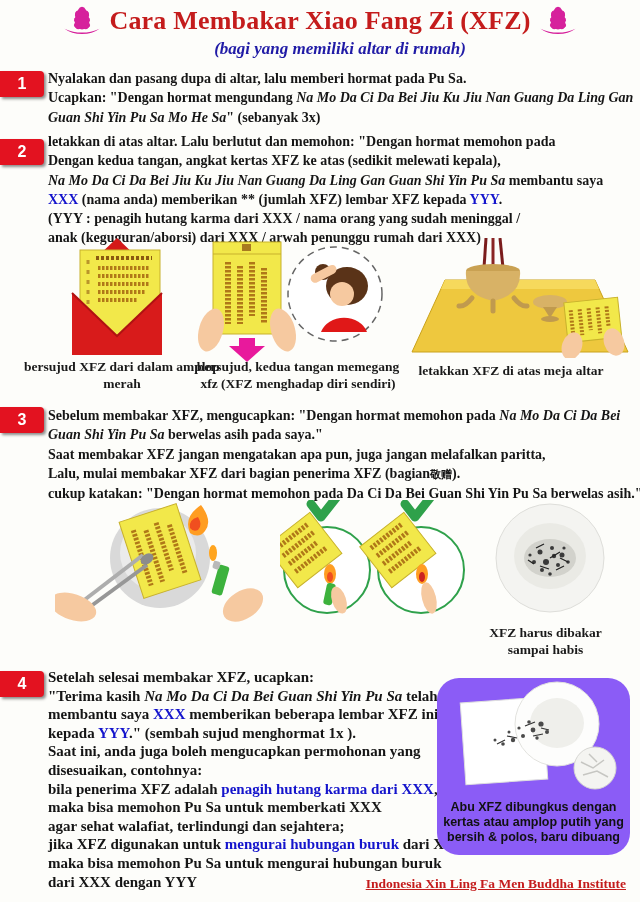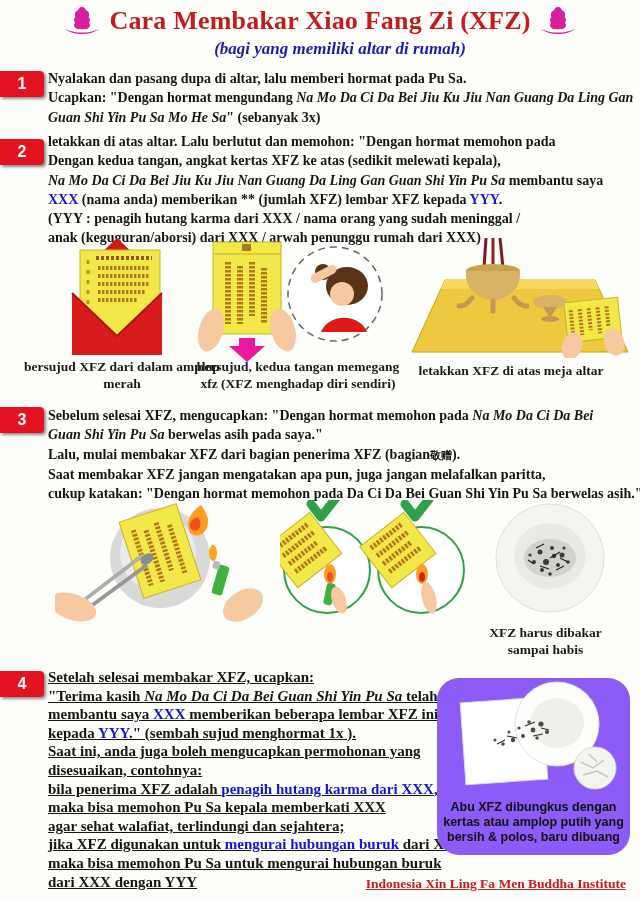--- a/index.html
+++ b/index.html
@@ -11,21 +11,21 @@
   .title{font-size:26px;font-weight:bold;color:#c41c1c;letter-spacing:.2px;}
   .subtitle{font-size:17px;font-weight:bold;font-style:italic;color:#201ba6;margin-top:1px;padding-left:40px;}
   
   .badge{position:absolute;left:0;width:44px;height:26px;background:#e31220;color:#fff;
          font-family:"Liberation Sans",sans-serif;font-weight:bold;font-size:16px;
          display:flex;align-items:center;justify-content:center;border-radius:0 4px 4px 0;
          box-shadow:2px 2px 3px rgba(0,0,0,.45);}
   
   .stext{position:absolute;left:48px;width:588px;font-weight:bold;font-size:14px;line-height:19.3px;}
   .stext .ln{white-space:nowrap;}
-  .s4{width:392px;font-size:15px;line-height:18.6px;text-decoration:underline;}
+  .s4{width:392px;font-size:15px;line-height:18.6px;}
   .i{font-style:italic;}
   .bl{color:#1414cc;}
   .ch{font-size:11px;}
   
   .fig{position:absolute;}
   .cap{position:absolute;font-weight:bold;font-size:13.5px;line-height:17px;text-align:center;color:#1a1a1a;}
   
   .ashbox{position:absolute;left:437px;top:678px;width:193px;height:177px;background:#8b5cf6;
           border-radius:22px;overflow:hidden;}
   .ashbox .cap2{position:absolute;left:6px;right:6px;bottom:10px;text-align:center;
@@ -144,24 +144,24 @@
         <line x1="208" y1="70" x2="208" y2="90" stroke="#b07818" stroke-width="4" stroke-dasharray="2,1.5"></line>
       </g>
       <ellipse cx="172" cy="108" rx="10" ry="14" fill="#f6c9a0" transform="rotate(18 172 108)"></ellipse>
       <ellipse cx="214" cy="104" rx="10" ry="14" fill="#f6c9a0" transform="rotate(-18 214 104)"></ellipse>
     </svg>
   </div>
   <div class="cap" style="left:398px;top:362px;width:226px">letakkan XFZ di atas meja altar</div>
 
   <div class="badge" style="top:407px">3</div>
   <div class="stext" style="top:406px">
-      <div class="ln"><span>Sebelum selesai XFZ, mengucapkan: "Dengan hormat memohon pada </span><span class="i">Na Mo Da Ci Da Bei</span></div>
+      <div class="ln"><span>Sebelum membakar XFZ, mengucapkan: "Dengan hormat memohon pada </span><span class="i">Na Mo Da Ci Da Bei</span></div>
       <div class="ln"><span class="i">Guan Shi Yin Pu Sa</span><span> berwelas asih pada saya."</span></div>
+      <div class="ln"><span>Saat membakar XFZ jangan mengatakan apa pun, juga jangan melafalkan paritta,</span></div>
       <div class="ln"><span>Lalu, mulai membakar XFZ dari bagian penerima XFZ (bagian</span><span class="ch">敬赠</span><span>).</span></div>
-      <div class="ln"><span>Saat membakar XFZ jangan mengatakan apa pun, juga jangan melafalkan paritta,</span></div>
       <div class="ln"><span>cukup katakan: "Dengan hormat memohon pada Da Ci Da Bei Guan Shi Yin Pu Sa berwelas asih."</span></div>
     </div>
 
   <div class="fig" style="left:55px;top:503px">
     <svg width="215" height="120" viewBox="0 0 215 120">
       <circle cx="105" cy="55" r="50" fill="#d9d9d9"></circle>
       <circle cx="103" cy="50" r="38" fill="#ebebeb"></circle>
       <g transform="rotate(-18 105 48)">
         <rect x="75" y="8" width="60" height="80" fill="#f2e84a" stroke="#c8b12c"></rect>
         <line x1="86" y1="20" x2="86" y2="78" stroke="#b07818" stroke-width="5" stroke-dasharray="2.5,1.5"></line>
@@ -244,21 +244,21 @@
 
   <div class="badge" style="top:671px">4</div>
   <div class="stext s4" style="top:668px">
       <div class="ln"><span>Setelah selesai membakar XFZ, ucapkan:</span></div>
       <div class="ln"><span>"Terima kasih </span><span class="i">Na Mo Da Ci Da Bei Guan Shi Yin Pu Sa</span><span> telah</span></div>
       <div class="ln"><span>membantu saya </span><span class="bl">XXX</span><span> memberikan beberapa lembar XFZ ini</span></div>
       <div class="ln"><span>kepada </span><span class="bl">YYY</span><span>." (sembah sujud menghormat 1x ).</span></div>
       <div class="ln"><span>Saat ini, anda juga boleh mengucapkan permohonan yang</span></div>
       <div class="ln"><span>disesuaikan, contohnya:</span></div>
       <div class="ln"><span>bila penerima XFZ adalah </span><span class="bl">penagih hutang karma dari XXX</span><span>,</span></div>
-      <div class="ln"><span>maka bisa memohon Pu Sa kepala memberkati XXX</span></div>
+      <div class="ln"><span>maka bisa memohon Pu Sa untuk memberkati XXX</span></div>
       <div class="ln"><span>agar sehat walafiat, terlindungi dan sejahtera;</span></div>
       <div class="ln"><span>jika XFZ digunakan untuk </span><span class="bl">mengurai hubungan buruk</span><span> dari XXX,</span></div>
       <div class="ln"><span>maka bisa memohon Pu Sa untuk mengurai hubungan buruk</span></div>
       <div class="ln"><span>dari XXX dengan YYY</span></div>
     </div>
 
   <div class="ashbox">
     <svg width="193" height="118" viewBox="0 0 193 118">
       <rect x="26" y="22" width="82" height="82" fill="#ffffff" stroke="#dedede" transform="rotate(-4 67 63)"></rect>
       <circle cx="120" cy="46" r="42" fill="#fdfdfc" stroke="#e2e2de"></circle>

